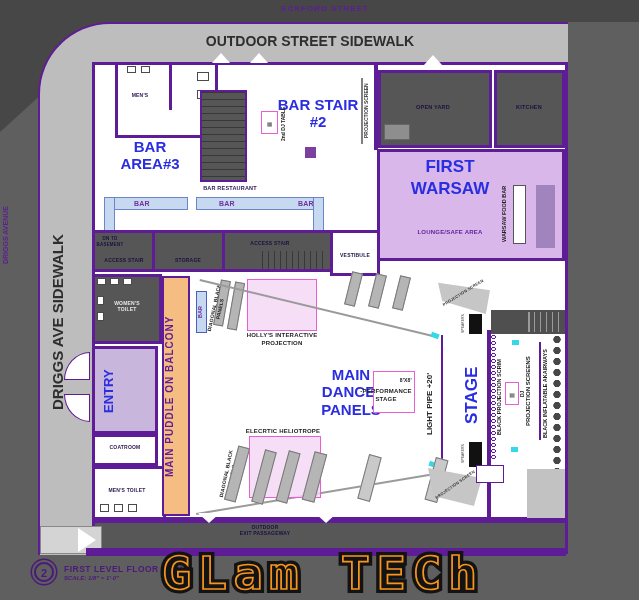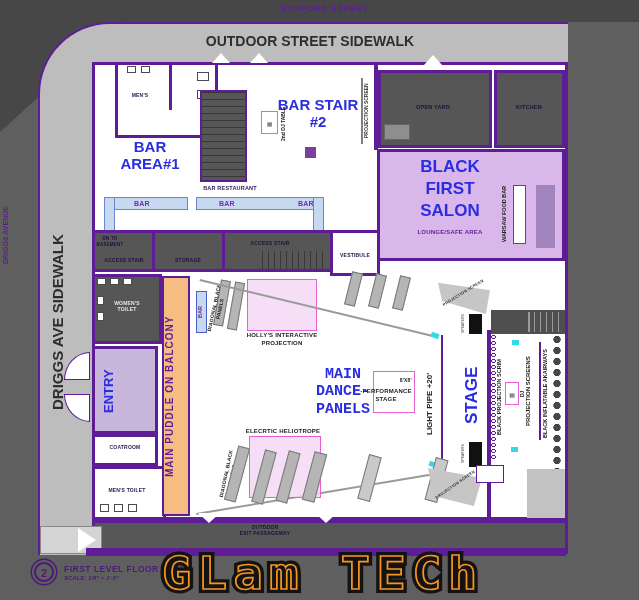--- a/index.html
+++ b/index.html
@@ -57,21 +57,21 @@
   <div class="a lbl" style="left:120px;top:92px;width:40px;font-size:5px;">MEN'S</div>
 
   <div class="a dark treads-h" style="left:200px;top:90px;width:47px;height:92px;border:2px solid var(--wall);"></div>
 
   <div class="a tri-up" style="left:212px;top:53px;"></div>
   <div class="a tri-up" style="left:250px;top:53px;"></div>
   <div class="a tri-up" style="left:424px;top:55px;"></div>
 
   <div class="a blu" style="left:100px;top:138px;width:100px;font-size:15px;">
     <div>BAR</div>
-    <div>AREA#1</div>
+    <div>AREA#3</div>
   </div>
 
   <div class="a" style="left:104px;top:197px;width:84px;height:13px;background:var(--barblue);border:1px solid #6b86c8;"></div>
   <div class="a" style="left:104px;top:197px;width:11px;height:34px;background:var(--barblue);border:1px solid #6b86c8;"></div>
   <div class="a lbl" style="left:122px;top:200px;width:40px;font-size:7px;color:#7030a0;">BAR</div>
   <div class="a" style="left:196px;top:197px;width:128px;height:13px;background:var(--barblue);border:1px solid #6b86c8;"></div>
   <div class="a" style="left:313px;top:197px;width:11px;height:36px;background:var(--barblue);border:1px solid #6b86c8;"></div>
   <div class="a lbl" style="left:207px;top:200px;width:40px;font-size:7px;color:#7030a0;">BAR</div>
   <div class="a lbl" style="left:290px;top:200px;width:32px;font-size:7px;color:#7030a0;">BAR</div>
   <div class="a lbl" style="left:198px;top:185px;width:64px;font-size:5.5px;">BAR RESTAURANT</div>
@@ -94,23 +94,22 @@
   <div class="a" style="left:384px;top:124px;width:26px;height:16px;background:#8e8e8e;border:1px solid #666;"></div>
   <div class="a lbl" style="left:398px;top:104px;width:70px;font-size:5.5px;color:#1d1040;">OPEN YARD</div>
   <div class="a dark" style="left:494px;top:70px;width:71px;height:78px;border:3px solid var(--wall);"></div>
   <div class="a lbl" style="left:500px;top:104px;width:58px;font-size:5.5px;color:#1d1040;">KITCHEN</div>
 
   <div class="a" style="left:517px;top:149px;width:48px;height:25px;background:#8a63ad;border:2px solid var(--wall);"></div>
   <div class="a lbl" style="left:519px;top:156px;width:44px;font-size:5px;color:#1d1040;">VESTIBULE</div>
 
   <div class="a" style="left:377px;top:149px;width:188px;height:112px;background:var(--salon);border:3px solid var(--wall);"></div>
   <div class="a blu" style="left:395px;top:156px;width:110px;font-size:17px;line-height:1.3;">
-    <div>BLACK</div>
     <div>FIRST</div>
-    <div>SALON</div>
+    <div>WARSAW</div>
   </div>
   <div class="a lbl" style="left:400px;top:229px;width:100px;font-size:6px;color:var(--wall);">LOUNGE/SAFE AREA</div>
   <div class="a" style="left:513px;top:185px;width:13px;height:59px;background:#fff;border:1px solid #555;"></div>
   <div class="a vup" style="left:501px;top:182px;width:11px;height:64px;font-size:5.5px;color:#222;font-weight:bold;">WARSAW FOOD BAR</div>
   <div class="a" style="left:536px;top:185px;width:19px;height:63px;background:#a183bd;"></div>
 
   <div class="a dark" style="left:92px;top:230px;width:253px;height:42px;border:3px solid var(--wall);"></div>
   <div class="a" style="left:152px;top:230px;width:3px;height:42px;background:var(--wall);"></div>
   <div class="a" style="left:222px;top:230px;width:3px;height:42px;background:var(--wall);"></div>
   <div class="a lbl" style="left:95px;top:236px;width:30px;font-size:4.5px;color:#1d1040;">DN TO BASEMENT</div>
@@ -161,21 +160,21 @@
     <div>PROJECTION</div>
   </div>
 
   <div class="a" style="left:200px;top:279px;width:245px;height:1.5px;background:#9a9a9a;transform:rotate(13.5deg);transform-origin:left top;"></div>
   <div class="a" style="left:196px;top:513px;width:248px;height:1.5px;background:#9a9a9a;transform:rotate(-9.5deg);transform-origin:left top;"></div>
 
   <div class="a panel" style="left:348px;top:272px;width:11px;height:34px;transform:rotate(14deg);"></div>
   <div class="a panel" style="left:372px;top:274px;width:11px;height:34px;transform:rotate(14deg);"></div>
   <div class="a panel" style="left:396px;top:276px;width:11px;height:34px;transform:rotate(14deg);"></div>
 
-  <div class="a blu" style="left:304px;top:366px;width:78px;font-size:15px;font-family:Liberation Mono, monospace;">
+  <div class="a blu" style="left:312px;top:366px;width:78px;font-size:15px;">
     <div>MAIN</div>
     <div>DANCE-</div>
     <div>PANELS</div>
   </div>
 
   <div class="a pinkbox" style="left:373px;top:371px;width:42px;height:42px;background:#fff;">
     <div class="a lbl" style="right:2px;top:5px;width:24px;font-size:5px;color:#222;text-align:right;">8'X8'</div>
     <div class="a lbl" style="left:-16px;top:16px;width:56px;font-size:6px;color:#222;">
       <div>-PERFORMANCE</div>
       <div>STAGE</div>

